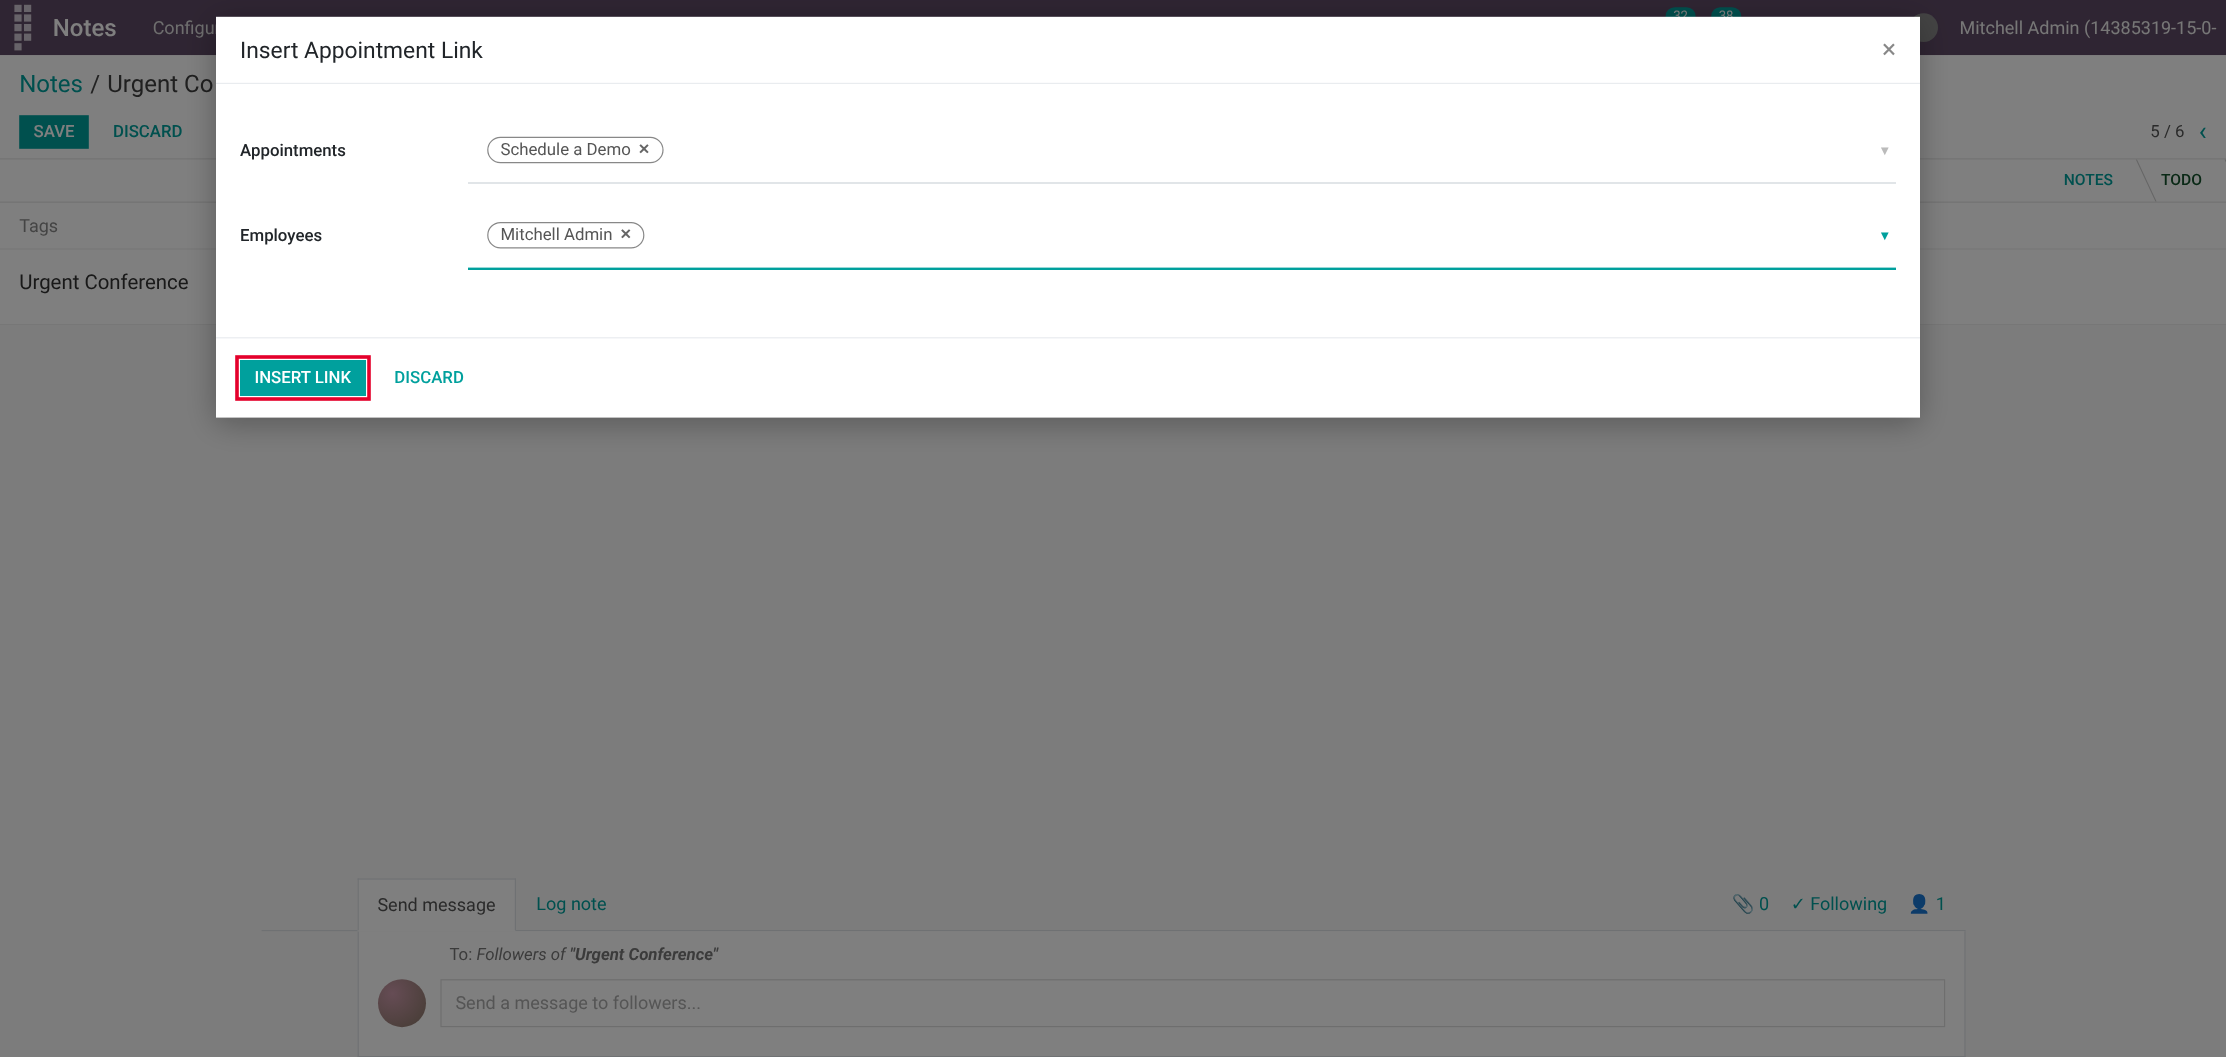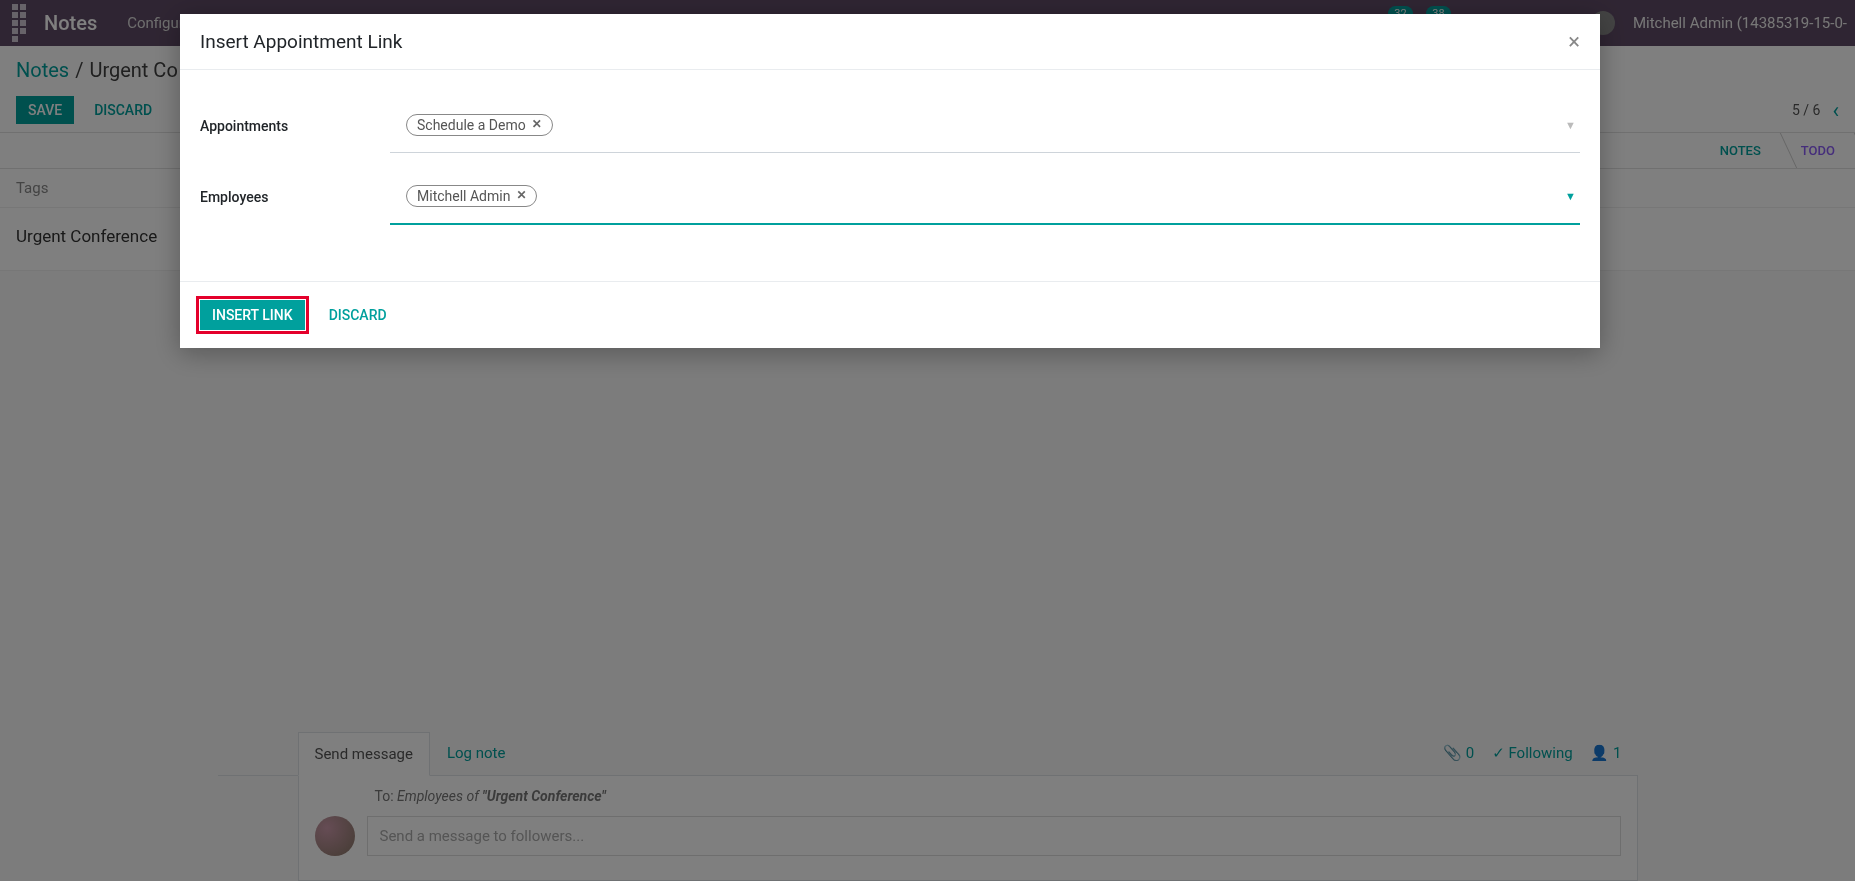--- a/index.html
+++ b/index.html
@@ -25,21 +25,21 @@
 .breadcrumb .current { color: #404040; }
 .buttons-row { display: flex; align-items: center; }
 .btn { padding: 6px 12px; font-size: 14px; font-weight: 500; border: none; cursor: pointer; text-transform: uppercase; }
 .btn-primary { background: #00a09d; color: #fff; }
 .btn-secondary { background: transparent; color: #00a09d; margin-left: 8px; }
 .pager { margin-left: auto; display: flex; align-items: center; gap: 12px; color: #555; font-size: 14px; }
 .pager-arrow { font-size: 22px; color: #00a09d; cursor: pointer; }
 
 
 .statusbar { display: flex; justify-content: flex-end; background: #fff; border-bottom: 1px solid #e0e0e0; }
-.status-stage { padding: 10px 20px; font-size: 13px; font-weight: 500; color: #8b5cf6; position: relative; text-transform: uppercase; }
+.status-stage { padding: 10px 20px; font-size: 13px; font-weight: 500; color: #14532d; position: relative; text-transform: uppercase; }
 .status-stage.active { color: #00a09d; }
 .status-stage::after { content: ''; position: absolute; right: -8px; top: 0; bottom: 0; width: 16px; border-right: 1px solid #ccc; transform: skewX(25deg); }
 
 
 .sheet { background: #fff; padding: 0; }
 .sheet-row { border-bottom: 1px solid #eee; padding: 10px 16px; color: #888; font-size: 15px; }
 .sheet-row.note-title { padding: 18px 16px 24px 16px; color: #333; font-size: 17px; }
 
 
 .chatter { margin: 0 auto; max-width: 1420px; position: absolute; bottom: 0; left: 0; right: 0; }
@@ -135,21 +135,21 @@
     <div class="chatter-tab">Log note</div>
     <div class="chatter-right">
       <span>📎 <span>0</span></span>
       <span>✓ <span>Following</span></span>
       <span>👤 <span>1</span></span>
     </div>
   </div>
   <div class="compose">
     <div class="compose-header">
       <span>To:</span>
-      <i><span>Employees of</span> <b>"Urgent Conference"</b></i>
+      <i><span>Followers of</span> <b>"Urgent Conference"</b></i>
     </div>
     <div class="compose-row">
       <div class="compose-avatar"></div>
       <div class="compose-box">Send a message to followers...</div>
     </div>
   </div>
 </div>
 
 <div class="overlay"></div>
 <div class="modal">

